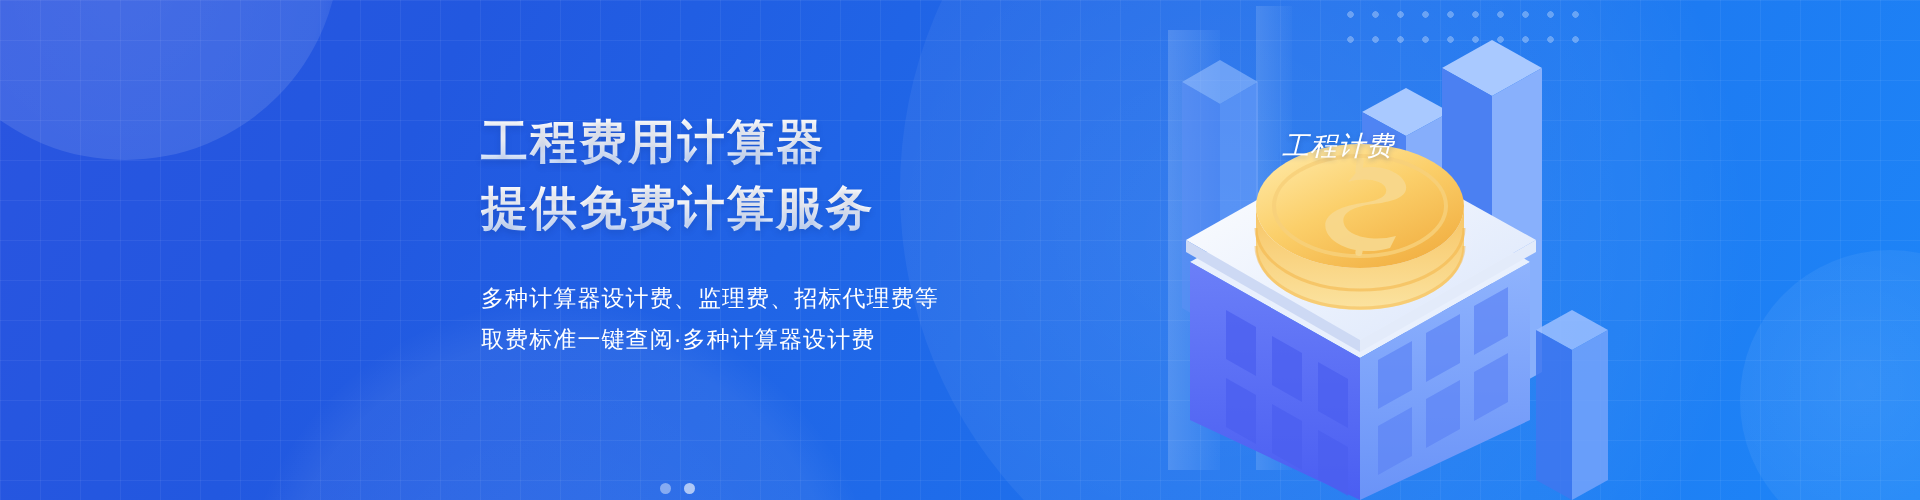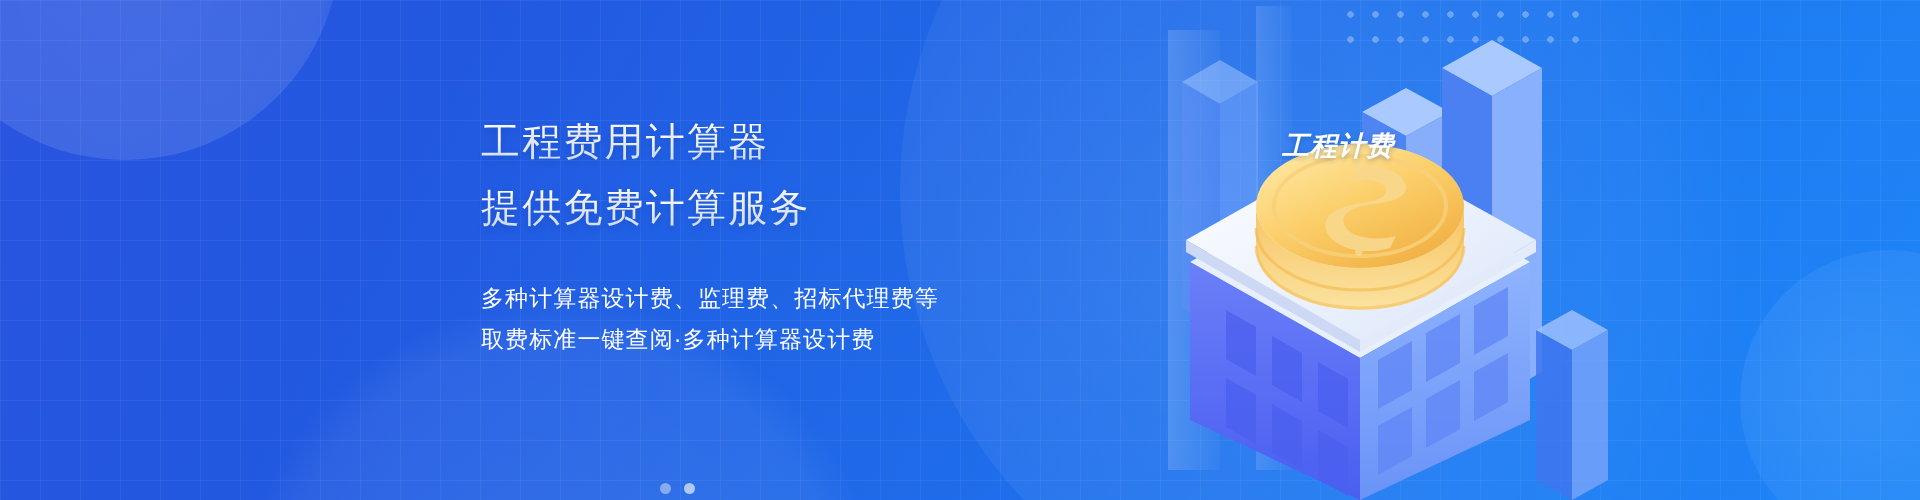--- a/index.html
+++ b/index.html
@@ -45,23 +45,23 @@
   .dot-matrix{
     position:absolute;left:1338px;top:2px;width:250px;height:52px;
     background-image:radial-gradient(rgba(255,255,255,.30) 3.1px, transparent 3.3px);
     background-size:25px 25px;
     pointer-events:none;
   }
 
   
   .copy{position:absolute;left:481px;top:112px;width:620px;}
   .headline{
-    font-size:39px;
+    font-size:47px;
     line-height:60px;
-    font-weight:normal;
+    font-weight:bold;
     letter-spacing:2.2px;
     color:#ffffff;
     background:linear-gradient(180deg,#ffffff 0%,#ffffff 46%,#ddeaff 78%,#c8dcfb 100%);
     -webkit-background-clip:text;
     background-clip:text;
     -webkit-text-fill-color:transparent;
     text-shadow:0 3px 6px rgba(10,40,110,.18);
     white-space:nowrap;
     margin:0;
   }
@@ -79,21 +79,21 @@
   
   .dots{position:absolute;left:660px;top:483px;display:flex;gap:13px;}
   .dot{width:11px;height:11px;border-radius:50%;background:rgba(255,255,255,.42);}
   .dot.active{background:rgba(255,255,255,.62);}
 
   
   .illustration{position:absolute;left:1060px;top:0;width:640px;height:500px;}
   .illustration svg{display:block;}
   .iso-label{
     position:absolute;left:222px;top:128px;
-    font-size:27px;font-weight:bold;font-style:italic;
+    font-size:27px;font-weight:normal;font-style:italic;
     letter-spacing:1px;color:#ffffff;white-space:nowrap;
     text-shadow:0 2px 5px rgba(14,48,120,.30);
   }
 </style>
 </head>
 <body>
 
 <div id="banner">
 
   <div class="grid-overlay"></div>

